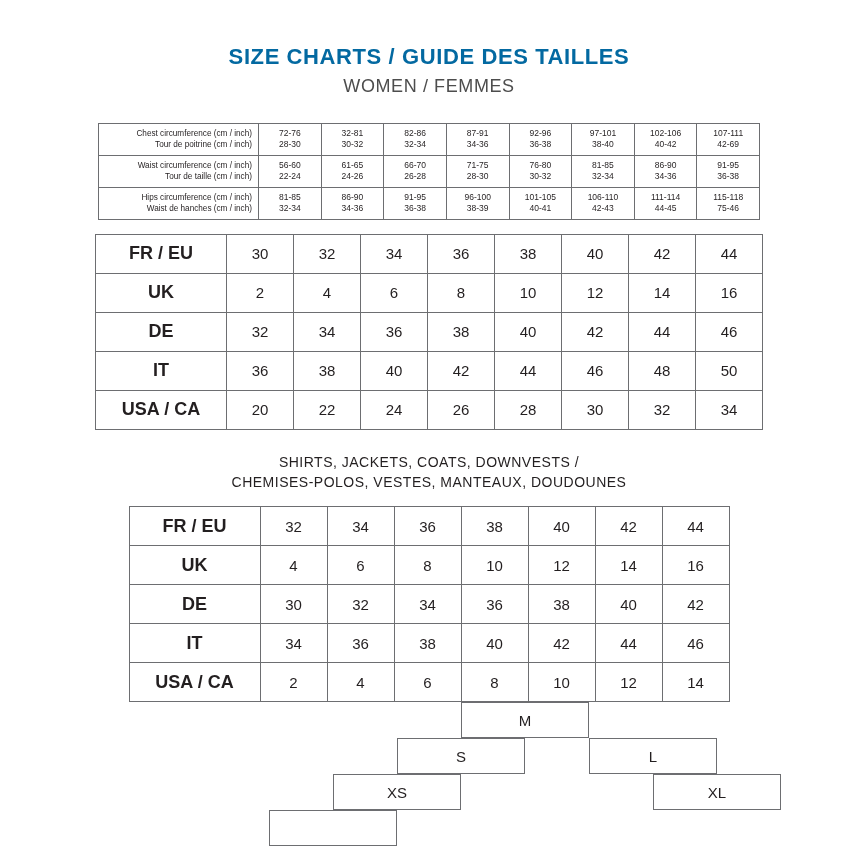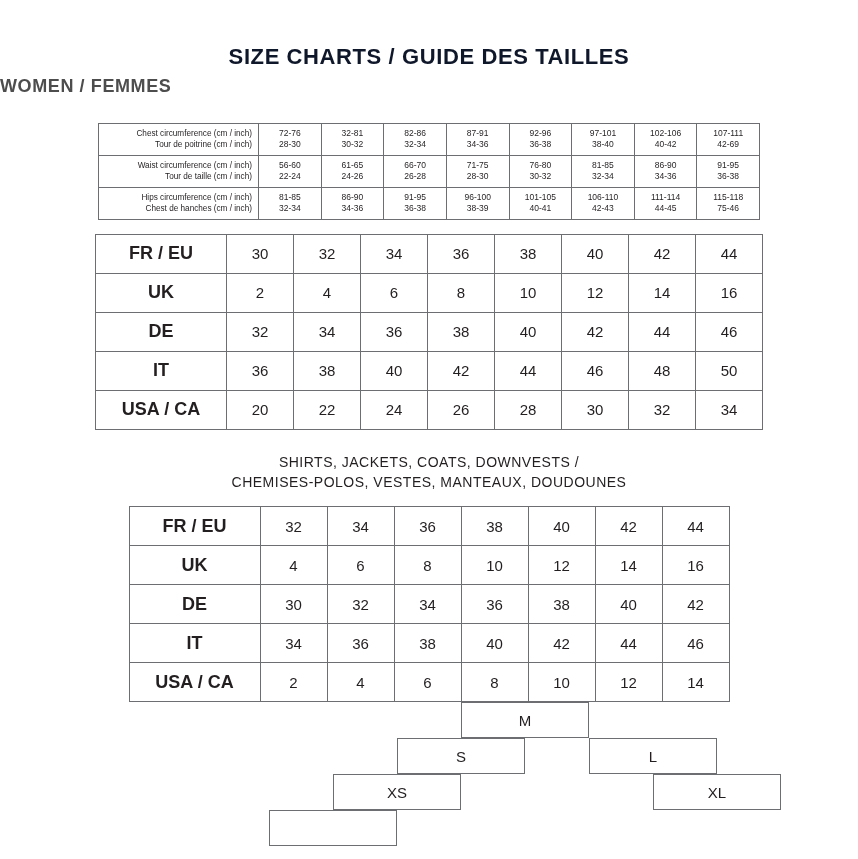--- a/index.html
+++ b/index.html
@@ -20,27 +20,27 @@
     height: 859px;
     position: relative;
     box-sizing: border-box;
     padding-top: 44px;
   }
   .title {
     text-align: center;
     font-size: 22px;
     font-weight: bold;
     letter-spacing: 0.6px;
-    color: #0f172a;
+    color: #0369a1;
     margin: 0;
   }
   .subtitle {
-    text-align: left;
+    text-align: center;
     font-size: 18px;
-    font-weight: bold;
+    font-weight: normal;
     letter-spacing: 0.6px;
     color: #4d4d4d;
     margin: 6px 0 0 0;
   }
 
   
   .meas-wrap {
     width: 662px;
     margin: 26px auto 0 auto;
   }
@@ -157,21 +157,21 @@
             <td><span>56-60</span><span class="ln2">22-24</span></td>
             <td><span>61-65</span><span class="ln2">24-26</span></td>
             <td><span>66-70</span><span class="ln2">26-28</span></td>
             <td><span>71-75</span><span class="ln2">28-30</span></td>
             <td><span>76-80</span><span class="ln2">30-32</span></td>
             <td><span>81-85</span><span class="ln2">32-34</span></td>
             <td><span>86-90</span><span class="ln2">34-36</span></td>
             <td><span>91-95</span><span class="ln2">36-38</span></td>
           </tr>
           <tr>
-            <td class="lbl"><span>Hips circumference (cm / inch)</span><span class="ln2">Chest de hanches (cm / inch)</span></td>
+            <td class="lbl"><span>Hips circumference (cm / inch)</span><span class="ln2">Waist de hanches (cm / inch)</span></td>
             <td><span>81-85</span><span class="ln2">32-34</span></td>
             <td><span>86-90</span><span class="ln2">34-36</span></td>
             <td><span>91-95</span><span class="ln2">36-38</span></td>
             <td><span>96-100</span><span class="ln2">38-39</span></td>
             <td><span>101-105</span><span class="ln2">40-41</span></td>
             <td><span>106-110</span><span class="ln2">42-43</span></td>
             <td><span>111-114</span><span class="ln2">44-45</span></td>
             <td><span>115-118</span><span class="ln2">75-46</span></td>
           </tr>
         </tbody>

